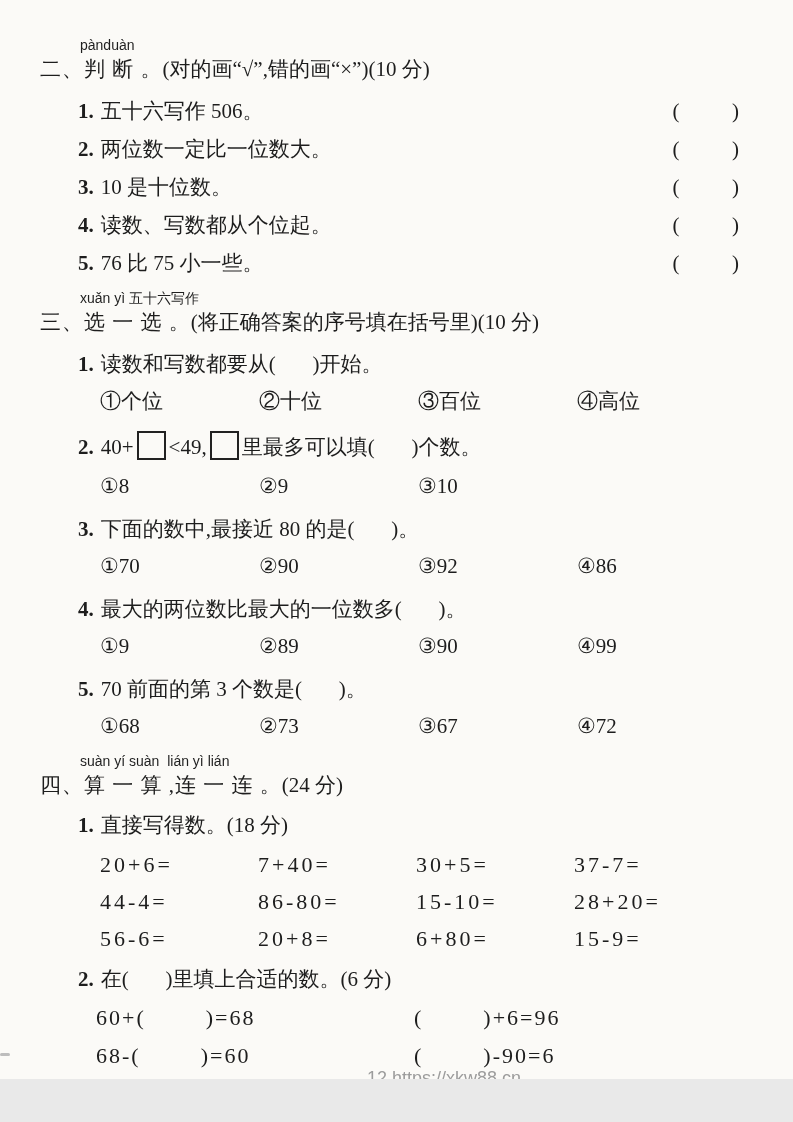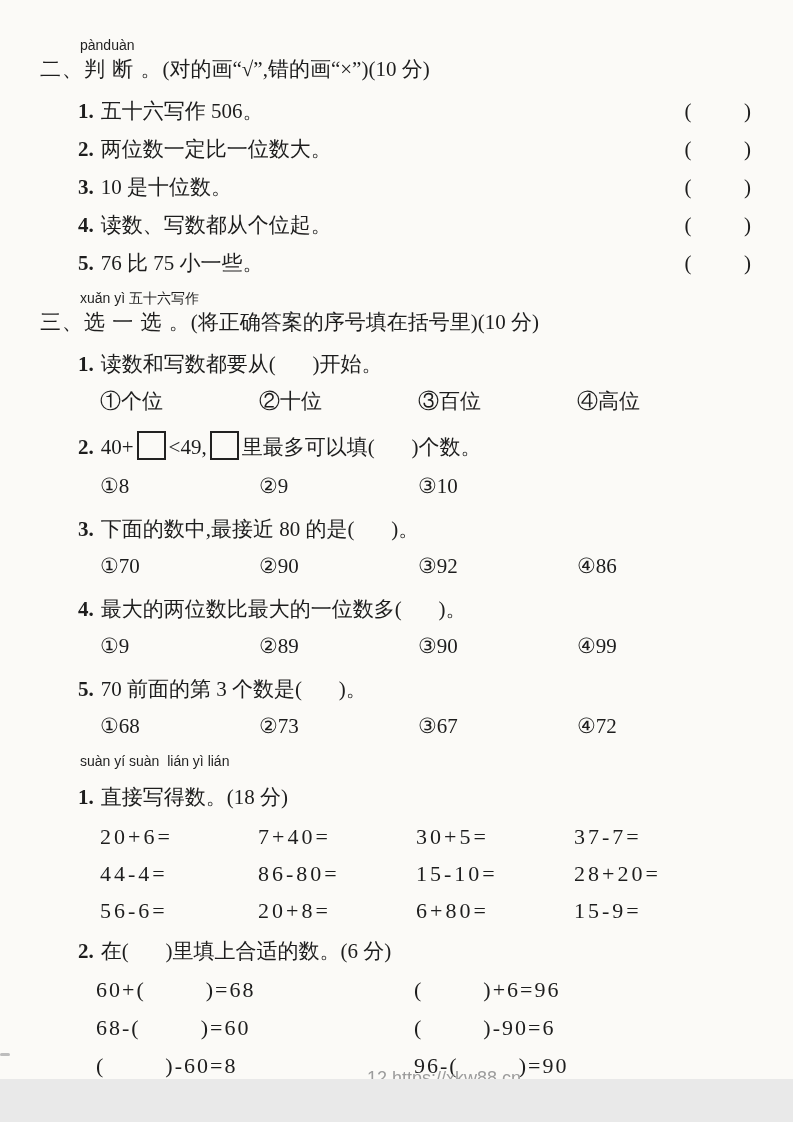--- a/index.html
+++ b/index.html
@@ -23,21 +23,21 @@
   }
   .sec-title{
     margin:2px 0 0 40px;
     font-size:21px;line-height:26px;
     white-space:pre;
   }
   .sec-title .b{font-weight:normal;letter-spacing:1px;}
   .judge-list{margin-top:16px;}
   .judge-item{
     display:flex;justify-content:space-between;
-    margin:0 42px 11px 78px;
+    margin:0 54px 11px 78px;
     font-size:21px;line-height:27px;
   }
   .num{font-weight:bold;margin-right:7px;}
   .ans{white-space:pre;}
   .qblock{margin-top:16px;}
   .q-line{
     margin-left:78px;
     font-size:21px;line-height:27px;
     white-space:pre;
   }
@@ -176,20 +176,21 @@
         <span class="opt">①68</span>
         <span class="opt">②73</span>
         <span class="opt">③67</span>
         <span class="opt">④72</span>
       </div>
     </div>
   </section>
 
   <section style="margin-top:12px;">
     <div class="pinyin">suàn yí suàn  lián yì lián</div>
+    <div class="sec-title"><span class="b">四、算 一 算 ,连 一 连 。</span><span>(24 分)</span></div>
 
     <div class="subhead"><span class="num">1.</span><span>直接写得数。(18 分)</span></div>
 
     <div class="calc-grid">
       <div class="calc-row">
         <span class="cell">20+6=</span>
         <span class="cell">7+40=</span>
         <span class="cell">30+5=</span>
         <span class="cell">37-7=</span>
       </div>

